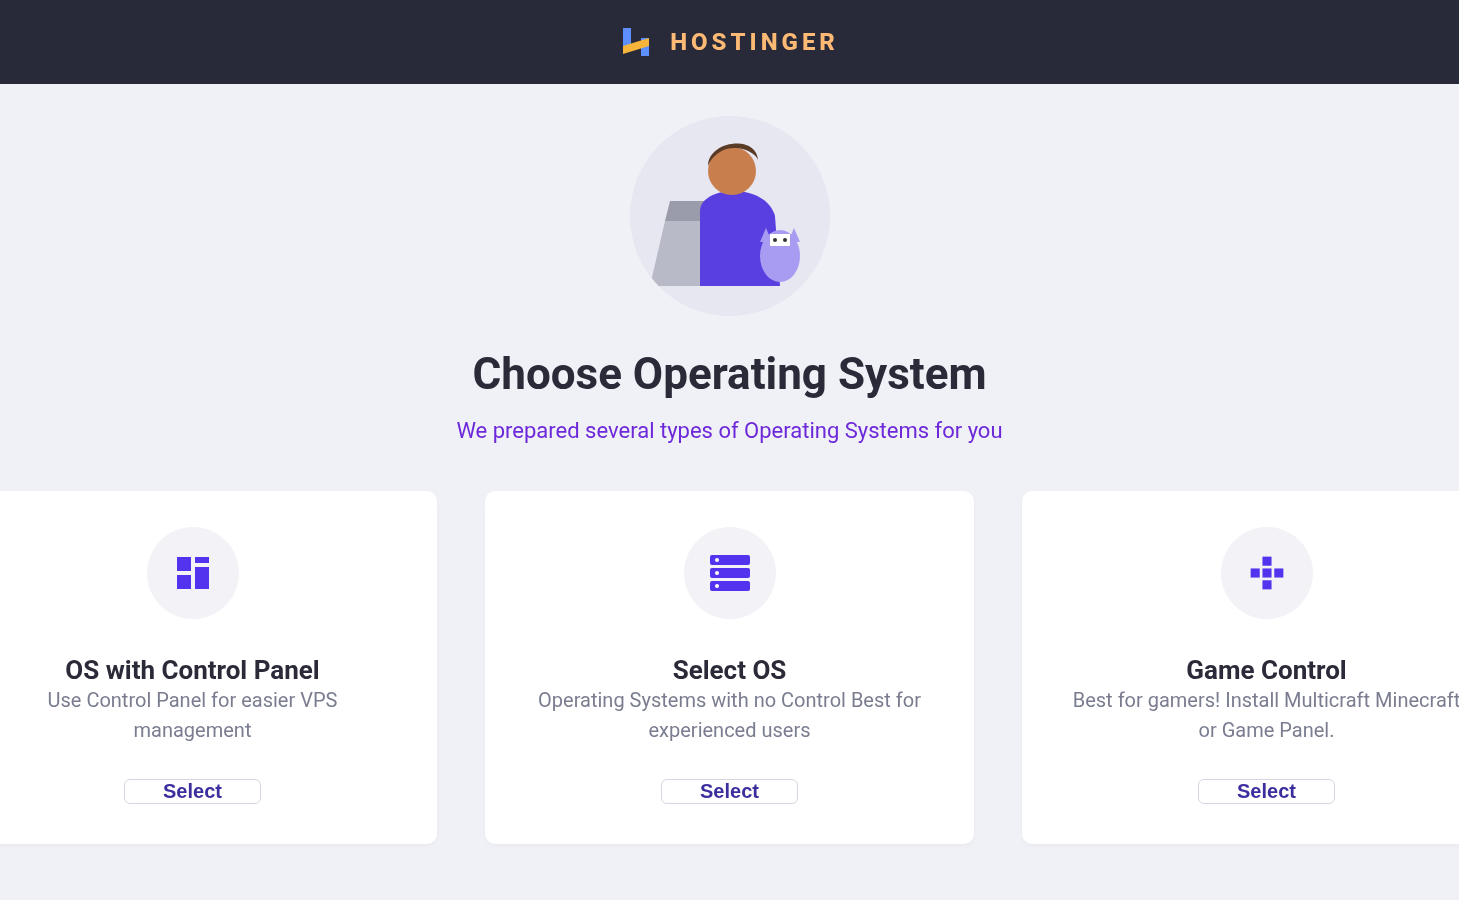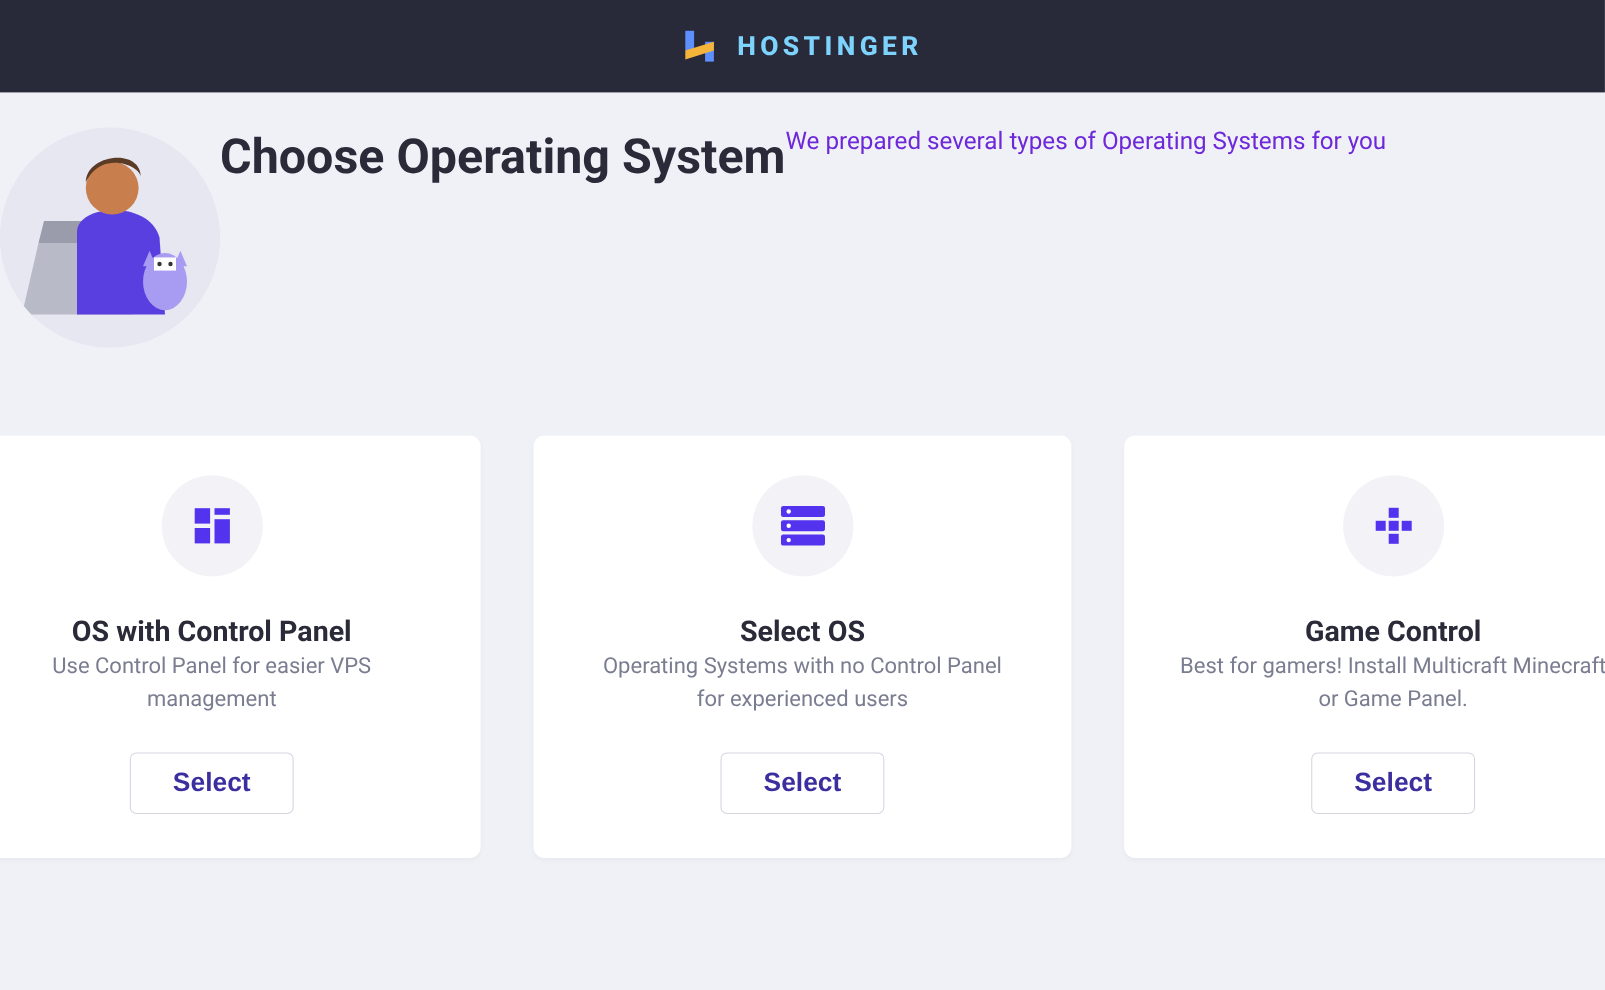--- a/index.html
+++ b/index.html
@@ -19,31 +19,31 @@
     align-items: center;
     justify-content: center;
     gap: 18px;
   }
   .logo-mark {
     width: 32px;
     height: 32px;
     position: relative;
   }
   .brand-name {
-    color: #7dd3fc;
+    color: #fdba74;
     font-size: 24px;
     font-weight: 800;
     letter-spacing: 4px;
   }
 
   
   .hero {
     display: flex;
-    flex-direction: row;
-    align-items: flex-start;
+    flex-direction: column;
+    align-items: center;
     padding-top: 32px;
     padding-bottom: 48px;
   }
   .hero-illustration {
     width: 200px;
     height: 200px;
     border-radius: 50%;
     background: #e7e7f2;
     display: flex;
     align-items: center;
@@ -105,22 +105,22 @@
     color: #7a7d90;
     text-align: center;
     margin-bottom: 34px;
     min-height: 60px;
   }
   .select-btn {
     border: 1px solid #d6d6e2;
     background: #ffffff;
     color: #3b2e9e;
     font-weight: 700;
-    font-size: 24px;
-    padding: 13px 38px;
+    font-size: 20px;
+    padding: 0 38px;
     border-radius: 6px;
     cursor: pointer;
   }
 </style>
 </head>
 <body>
 
 <div class="topbar">
   <span class="logo-mark">
     <svg viewBox="0 0 32 32" width="32" height="32">
@@ -184,21 +184,21 @@
       <svg viewBox="0 0 44 40" width="44" height="40">
         <rect x="2" y="2" width="40" height="10" rx="2" fill="#5333ed"></rect>
         <rect x="2" y="15" width="40" height="10" rx="2" fill="#5333ed"></rect>
         <rect x="2" y="28" width="40" height="10" rx="2" fill="#5333ed"></rect>
         <circle cx="9" cy="7" r="2" fill="#ffffff"></circle>
         <circle cx="9" cy="20" r="2" fill="#ffffff"></circle>
         <circle cx="9" cy="33" r="2" fill="#ffffff"></circle>
       </svg>
     </div>
     <div class="card-title">Select OS</div>
-    <div class="card-desc">Operating Systems with no Control Panel for experienced users</div>
+    <div class="card-desc">Operating Systems with no Control Best for experienced users</div>
     <button class="select-btn">Select</button>
   </div>
 
   <div class="card edge-right">
     <div class="card-icon">
       <svg viewBox="0 0 44 44" width="40" height="40">
         <rect x="17" y="4" width="10" height="10" fill="#5333ed"></rect>
         <rect x="17" y="30" width="10" height="10" fill="#5333ed"></rect>
         <rect x="4" y="17" width="10" height="10" fill="#5333ed"></rect>
         <rect x="30" y="17" width="10" height="10" fill="#5333ed"></rect>

